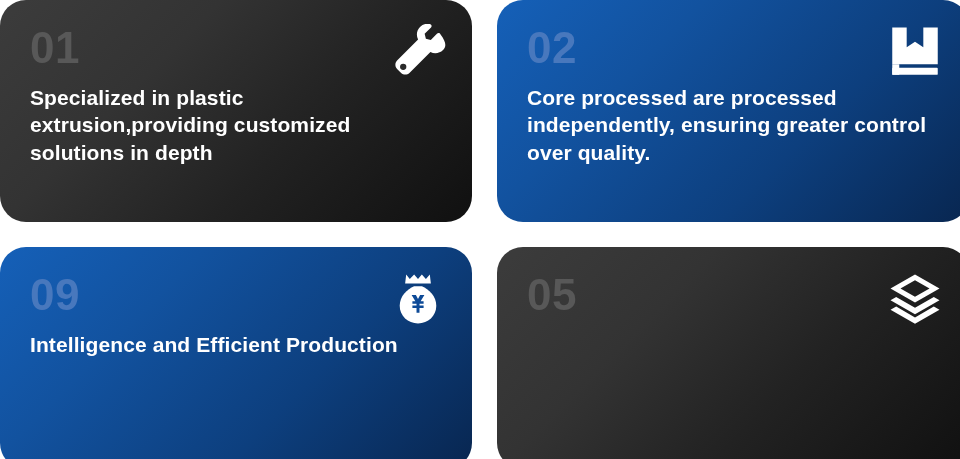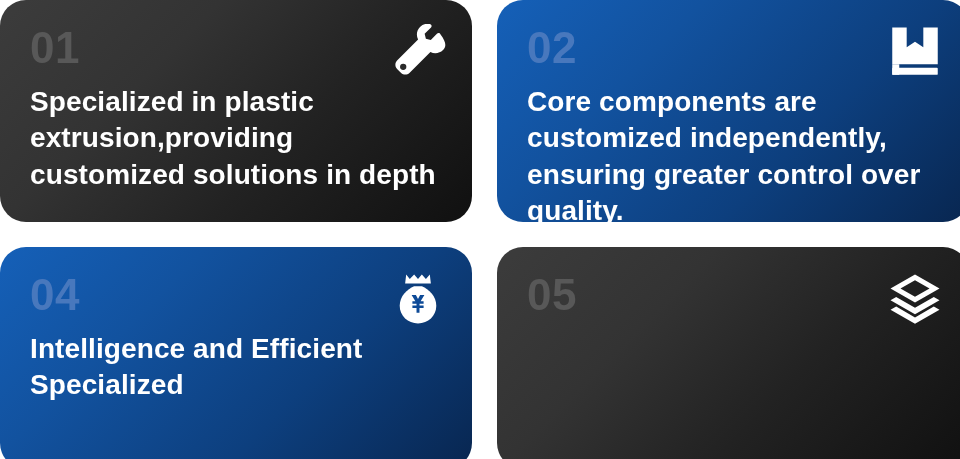--- a/index.html
+++ b/index.html
@@ -54,21 +54,21 @@
     font-weight: 800;
     line-height: 1;
     letter-spacing: 0.5px;
     margin: 0 0 14px 0;
     user-select: none;
   }
   .dark .card-number { color: #585858; }
   .blue .card-number { color: #4878bd; }
 
   .card-text {
-    font-size: 28px;
+    font-size: 21px;
     font-weight: 700;
     line-height: 1.30;
     color: #ffffff;
     margin: 0;
     letter-spacing: 0.1px;
     max-width: 416px;
     white-space: pre-line;
   }
 
   .card-icon {
@@ -107,33 +107,33 @@
 
   <div class="card blue">
     <span class="card-icon icon-book">
       <svg viewBox="0 0 64 64" aria-hidden="true">
         <path d="M6 4h16.5v22.5L32 20.2l9.5 6.3V4H58v42H6V4z"></path>
         <rect x="6" y="50" width="52" height="8" rx="1"></rect>
         <rect x="6" y="46" width="8" height="12"></rect>
       </svg>
     </span>
     <div class="card-number">02</div>
-    <div class="card-text">Core components are customized independently, ensuring greater control over quality.</div>
+    <div class="card-text">Core processed are processed independently, ensuring greater control over quality.</div>
   </div>
 
   <div class="card blue">
     <span class="card-icon icon-money">
       <svg viewBox="0 0 64 64" aria-hidden="true">
         <path d="M18.5 4l4.1 5.0L27.6 4l4.4 5.0L36.4 4l4.6 5.0L45.5 4l1.2 10.4H17.3L18.5 4z"></path>
         <path d="M27.5 17.5c-7.8 3.4-16.4 11.1-16.4 22.3 0 11.6 9.4 20.2 20.9 20.2s20.9-8.6 20.9-20.2c0-11.2-8.6-18.9-16.4-22.3H27.5z"></path>
         <path class="yen-knock" d="M29.6 27.5l2.4 4.6 2.4-4.6h4.9l-4.3 7.1h3.4v2.9h-4.7v2.0h4.7v2.9h-4.7v5.2h-3.4v-5.2h-4.7v-2.9h4.7v-2.0h-4.7v-2.9h3.4l-4.3-7.1h4.9z"></path>
       </svg>
     </span>
-    <div class="card-number">04</div>
-    <div class="card-text">Intelligence and Efficient Specialized</div>
+    <div class="card-number">09</div>
+    <div class="card-text">Intelligence and Efficient Production</div>
   </div>
 
   <div class="card dark">
     <span class="card-icon icon-layers">
       <svg viewBox="0 0 64 64" aria-hidden="true">
         <path d="M32 4L60 20 32 36 4 20 32 4zm0 6.6L15.4 20 32 29.4 48.6 20 32 10.6z"></path>
         <path d="M32 42.0L10.5 29.7 4 33.4 32 49.4 60 33.4 53.5 29.7 32 42.0z"></path>
         <path d="M32 53.0L10.5 40.7 4 44.4 32 60.4 60 44.4 53.5 40.7 32 53.0z"></path>
       </svg>
     </span>

